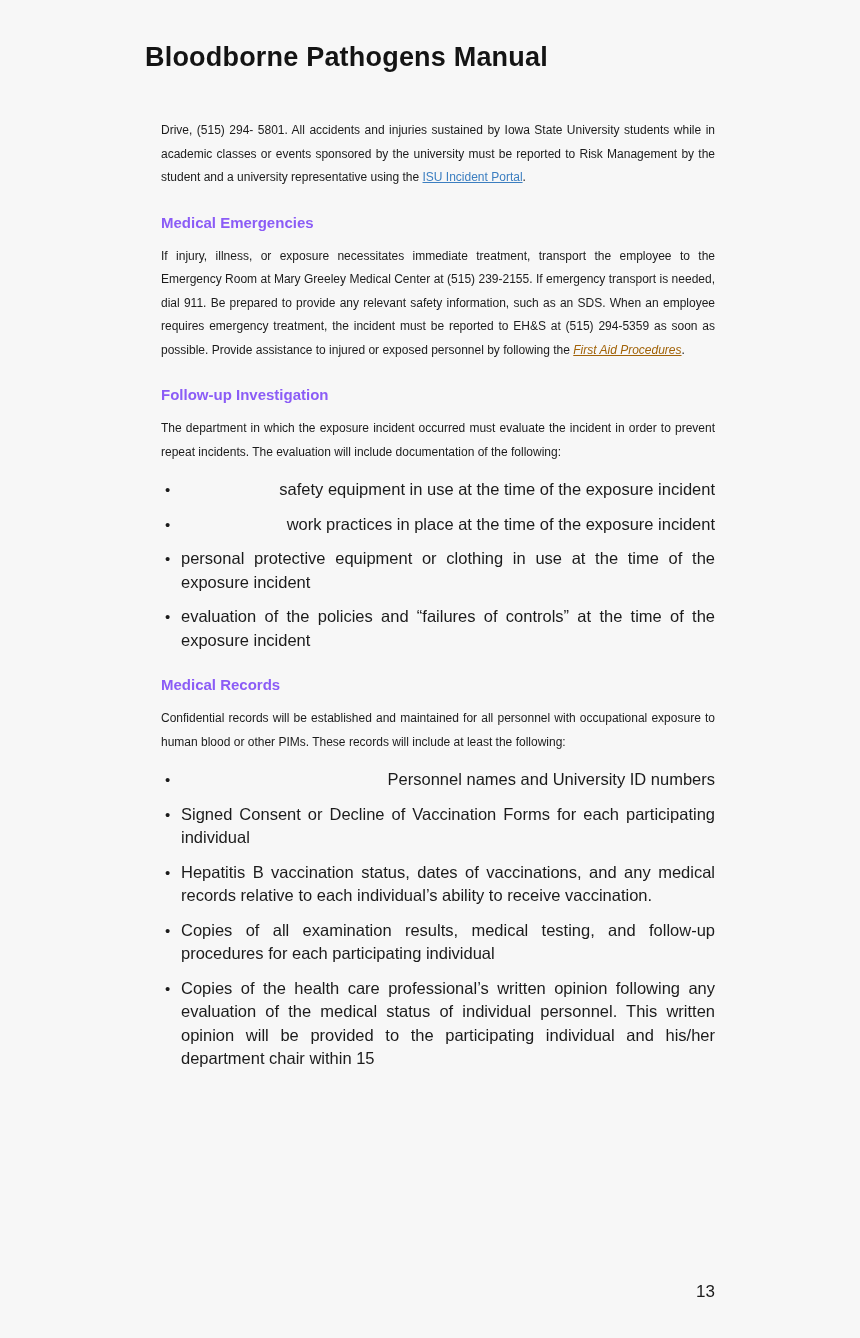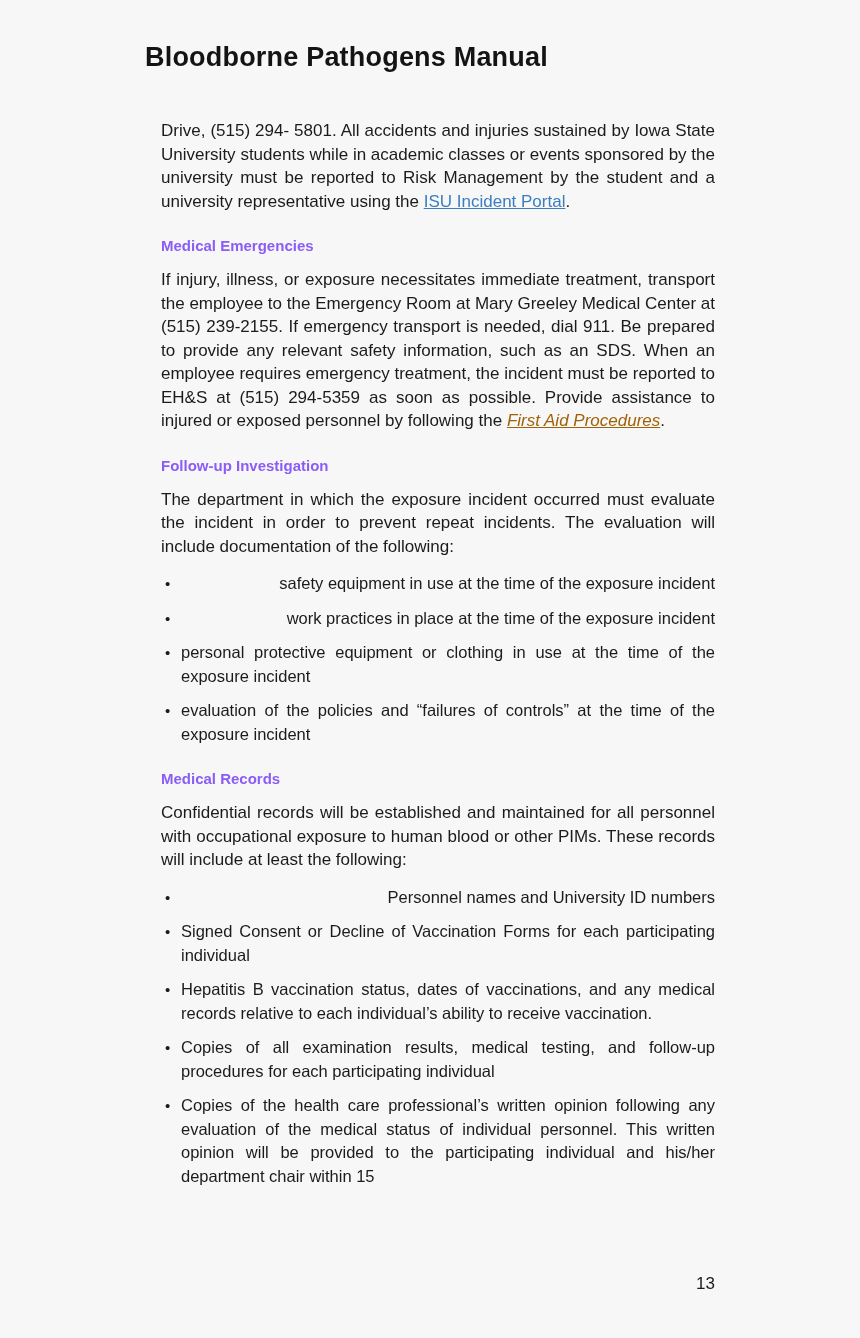--- a/index.html
+++ b/index.html
@@ -26,21 +26,21 @@
     font-size: 27px;
     font-weight: bold;
     letter-spacing: 0.2px;
     margin: 12px 0 0 0;
     color: #141414;
   }
   .body-block {
     margin-top: 46px;
   }
   p.para {
-    font-size: 17px;
+    font-size: 12px;
     line-height: 23.5px;
     text-align: justify;
     text-justify: inter-word;
     margin: 0 0 0 0;
     color: #1b1b1b;
   }
   p.para.indent {
     margin-left: 16px;
   }
   h2.section {
@@ -77,21 +77,21 @@
     position: absolute;
     left: 4px;
     top: 0;
     font-size: 15px;
     line-height: 23.5px;
     color: #1b1b1b;
   }
   .page-number {
     position: absolute;
     right: 145px;
-    bottom: 44px;
+    bottom: 36px;
     font-size: 17px;
     color: #1b1b1b;
   }
 </style>
 </head>
 <body>
 
 <div class="page">
 
   <h1 class="doc-title">Bloodborne Pathogens Manual</h1>

